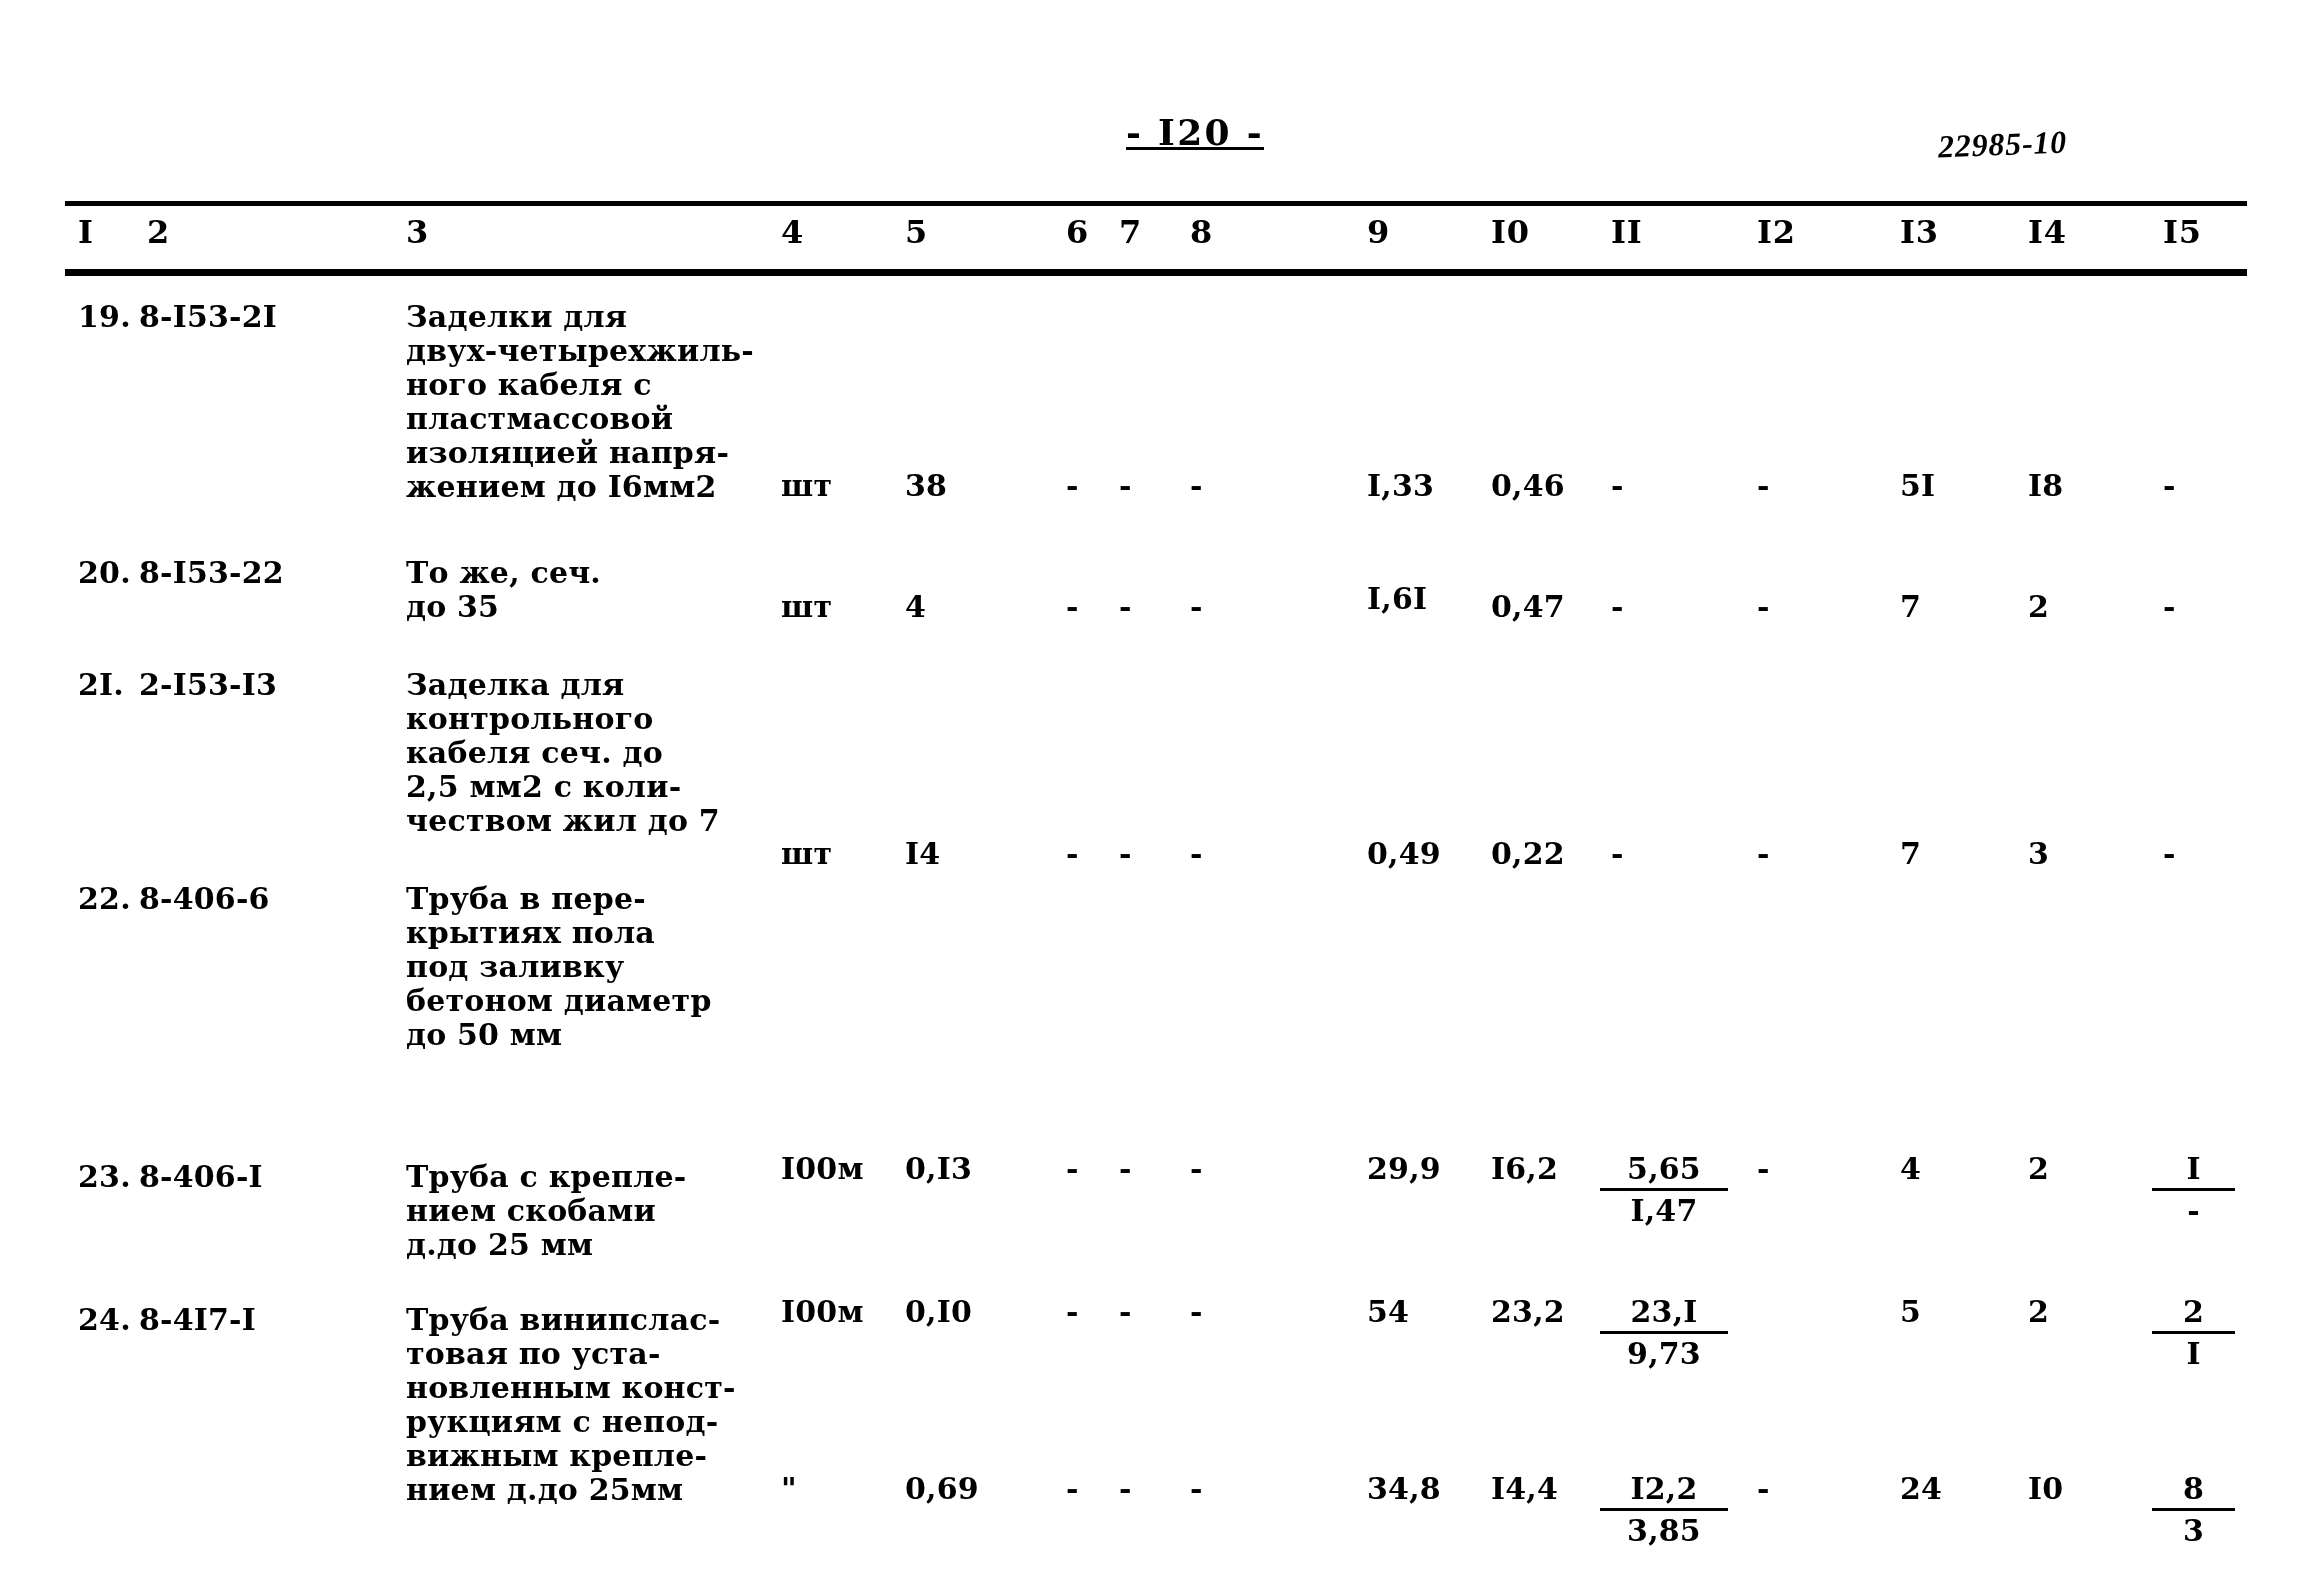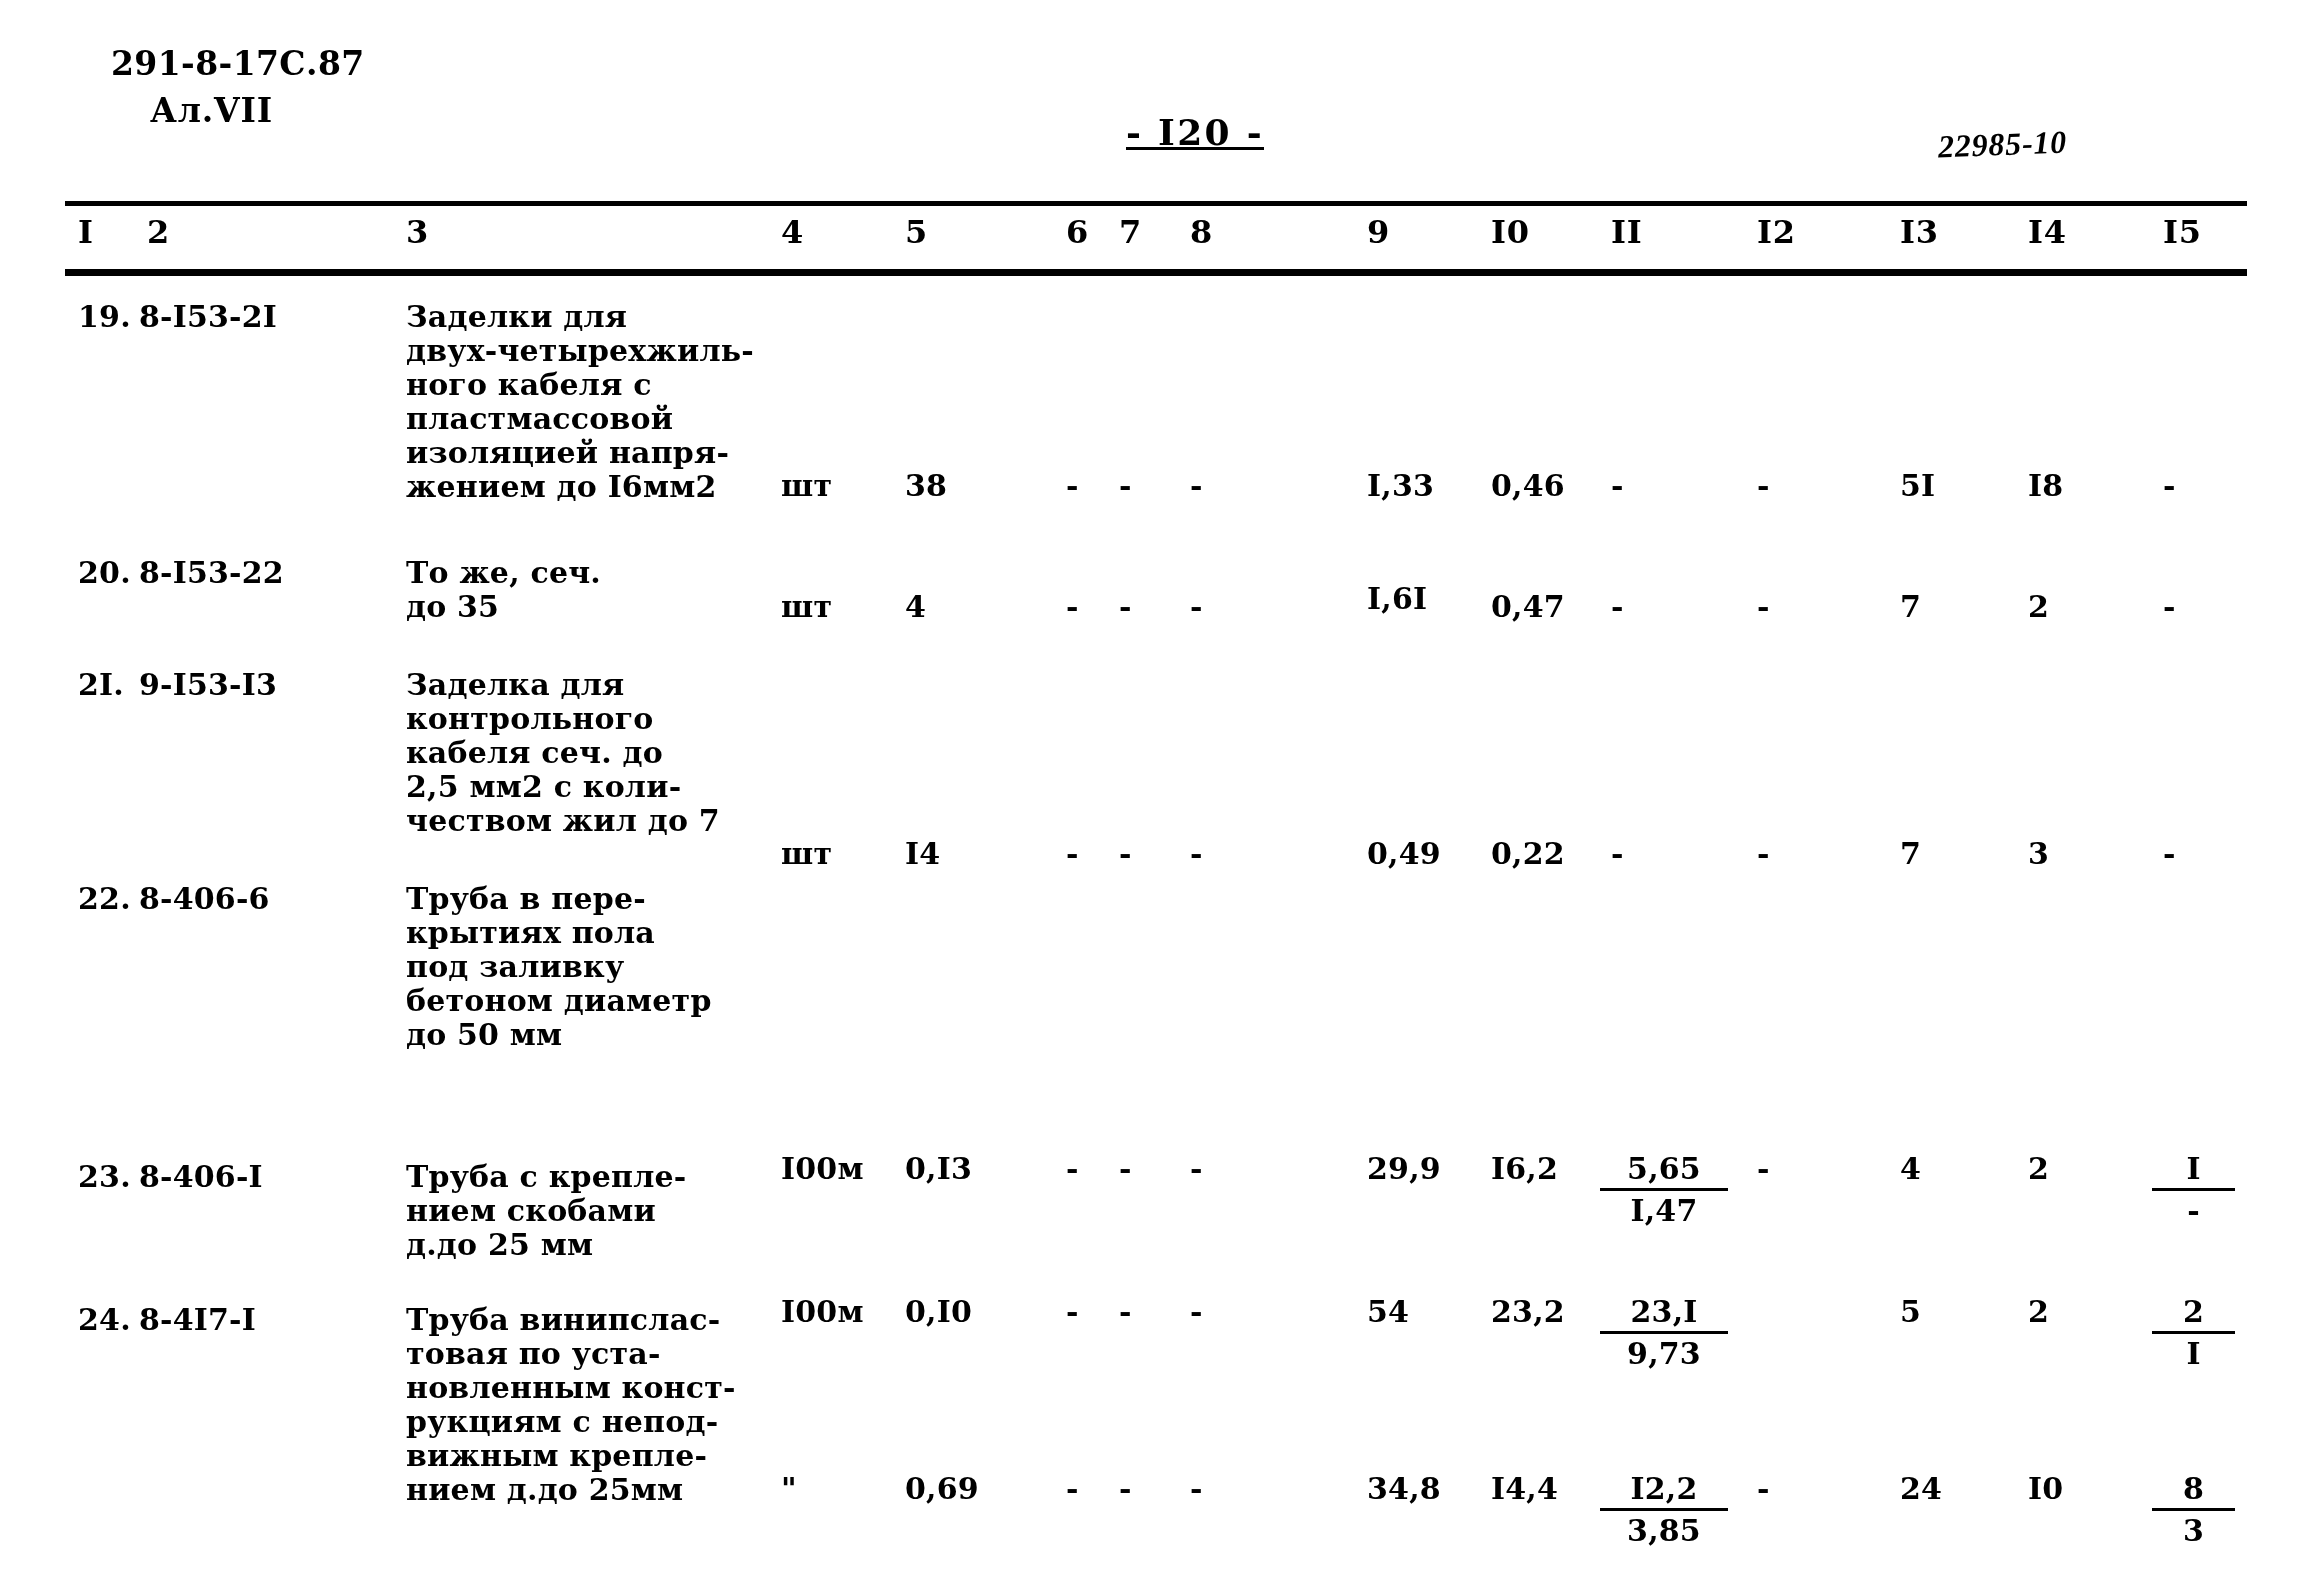--- a/index.html
+++ b/index.html
@@ -149,24 +149,20 @@
     padding-top: 3px;
   }
   .frac-11 { left: 1600px; width: 128px; }
   .frac-15 { left: 2152px; width: 83px; }
 </style>
 </head>
 <body>
 
 <div id="page">
 
-  <div class="doc-header">
-    <div class="doc-code">291-8-17С.87</div>
-    <div class="doc-album">Ал.VII</div>
-  </div>
 
   <div class="page-number">- I20 -</div>
   <div class="stamp-number">22985-10</div>
 
   <div class="rule rule-top"></div>
   <div class="rule rule-bottom"></div>
 
   <div id="colheads">
       <div class="colhead" style="left: 78px;">I</div>
       <div class="colhead" style="left: 147px;">2</div>
@@ -221,21 +217,21 @@
         <div class="cell c-v9" style="top: 26px;">I,6I</div>
         <div class="cell c-v10" style="top: 34px; text-align: right;">0,47</div>
         <div class="cell c-v11" style="top: 34px;">-</div>
         <div class="cell c-d12" style="top: 34px;">-</div>
         <div class="cell c-v13" style="top: 34px;">7</div>
         <div class="cell c-v14" style="top: 34px;">2</div>
         <div class="cell c-v15" style="top: 34px;">-</div>
       </div>
       <div class="row" style="top: 668px;">
         <div class="cell c-num" style="top: 0px;">2I.</div>
-        <div class="cell c-code" style="top: 0px;">9-I53-I3</div>
+        <div class="cell c-code" style="top: 0px;">2-I53-I3</div>
         <div class="cell c-desc" style="top: 0px;">Заделка для
 контрольного
 кабеля сеч. до
 2,5 мм2 с коли-
 чеством жил до 7</div>
         <div class="cell c-unit" style="top: 169px;">шт</div>
         <div class="cell c-qty" style="top: 169px;">I4</div>
         <div class="cell c-d6" style="top: 169px;">-</div>
         <div class="cell c-d7" style="top: 169px;">-</div>
         <div class="cell c-d8" style="top: 169px;">-</div>

